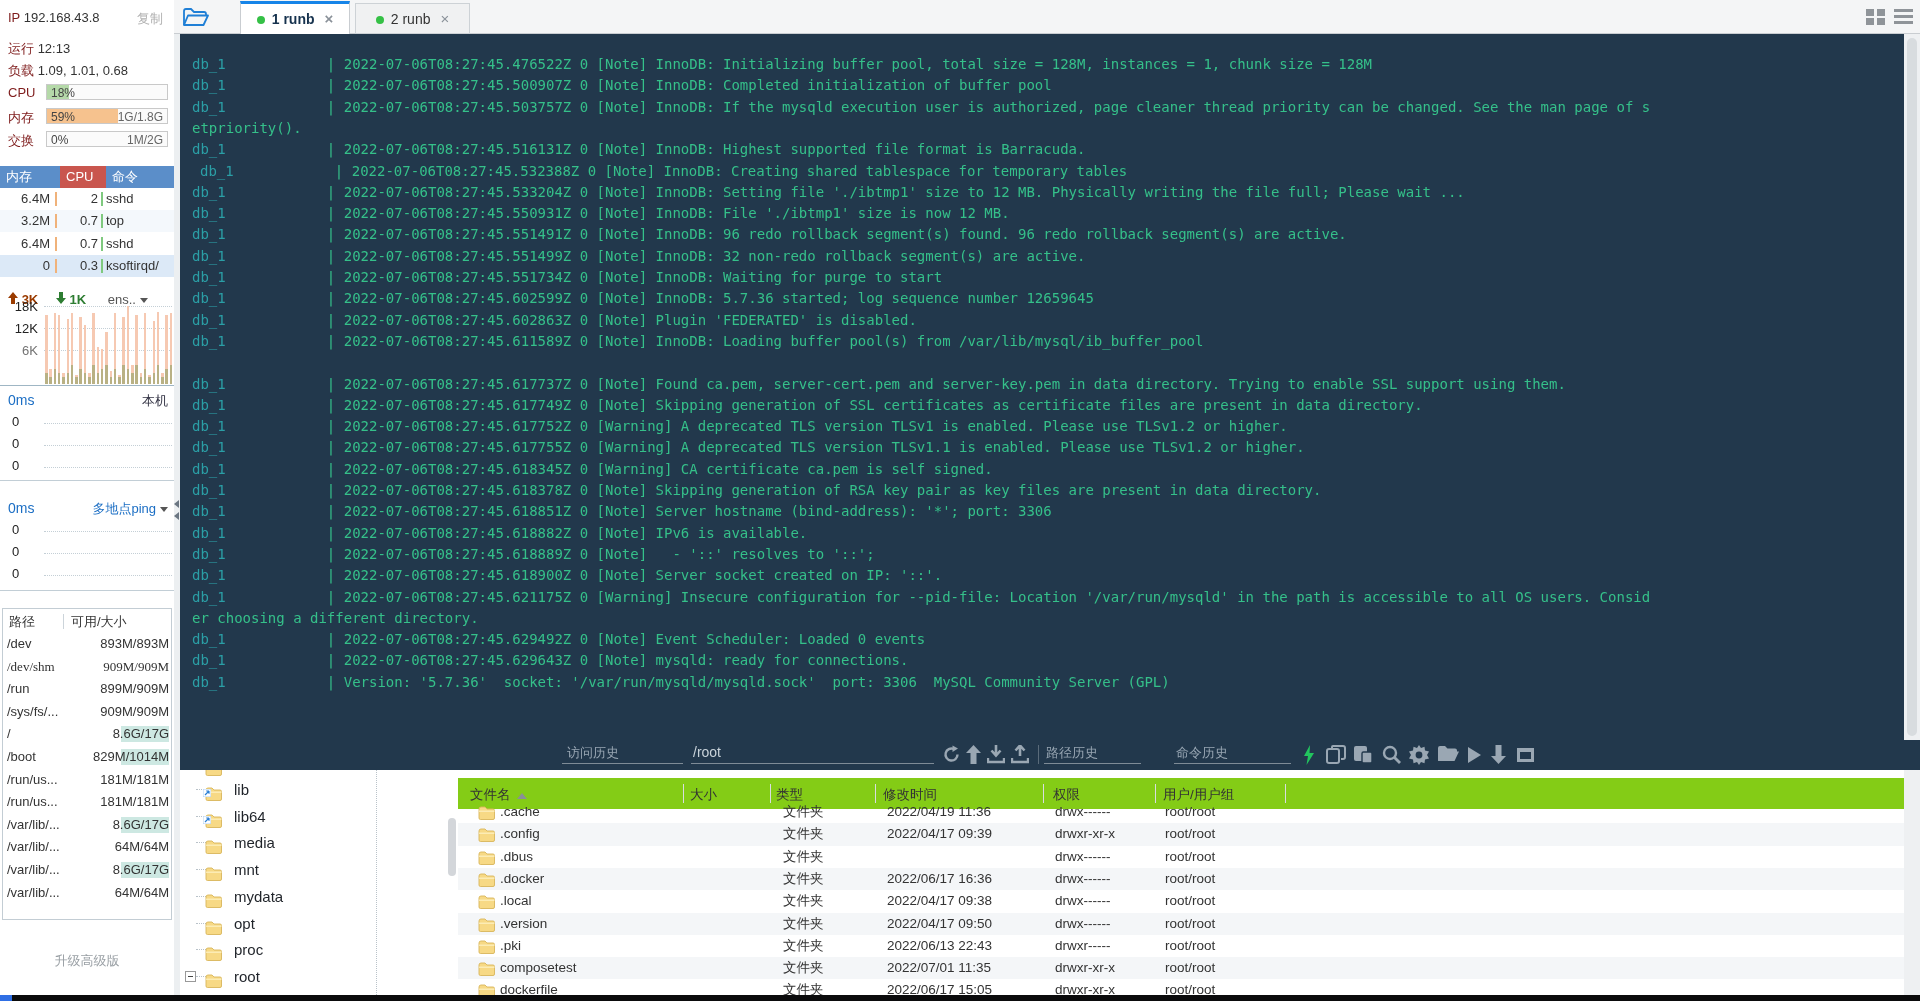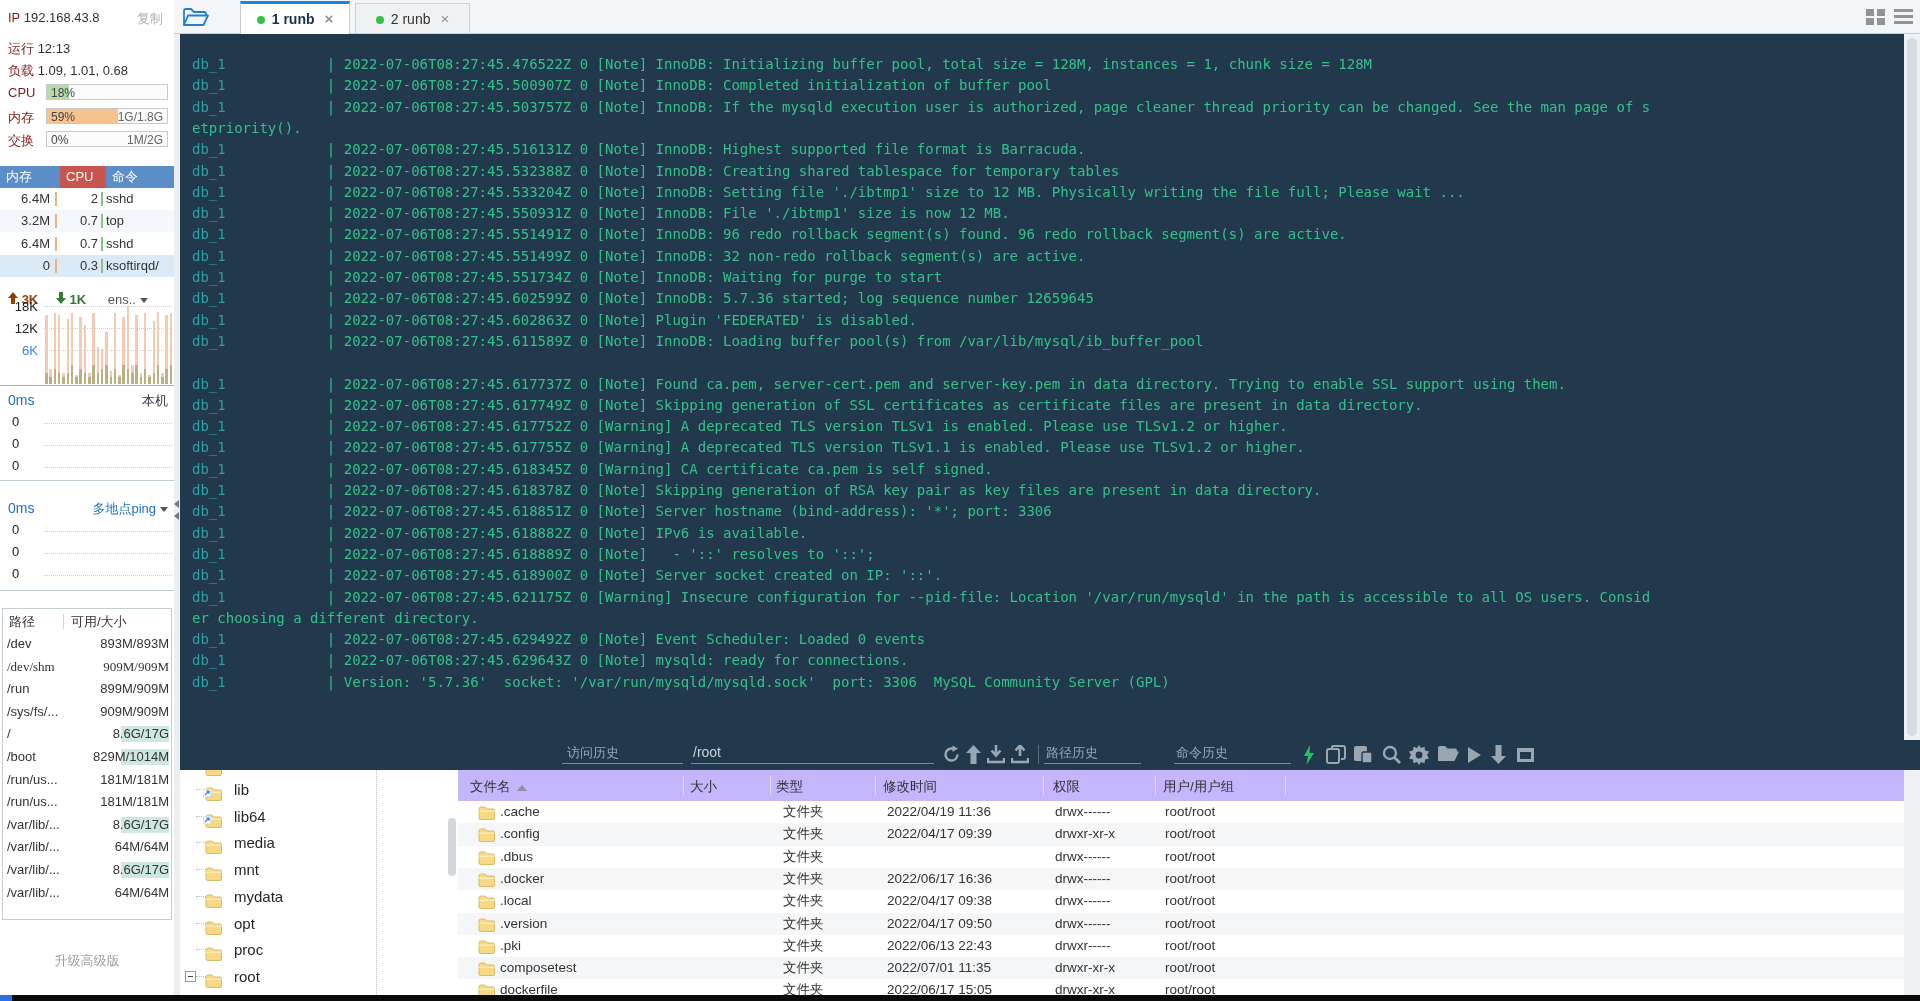--- a/index.html
+++ b/index.html
@@ -63,21 +63,21 @@
   .tree { position:absolute; left:180px; top:770px; width:278px; height:225px; background:#fff; overflow:hidden; font-size:15px; color:#1f2329; }
   .titem { position:absolute; left:0; width:278px; height:27px; line-height:27px; }
   .tguide { position:absolute; left:196px; top:-6px; height:1001px; border-left:1px dotted #b9c2c9; width:0; }
   .tstub { position:absolute; top:13px; border-top:1px dotted #b9c2c9; }
   .expander { position:absolute; width:11px; height:11px; border:1px solid #999; background:#fff; top:8px; }
   .expander::after { content:""; position:absolute; left:2px; top:4px; width:5px; height:1px; background:#444; }
   .tree-scroll { position:absolute; left:448px; top:818px; width:8px; height:58px; background:#d3d6da; border-radius:4px; }
 
   
   .ftable { position:absolute; left:458px; top:770px; width:1446px; height:225px; background:#fff; overflow:hidden; font-size:13.5px; color:#333; }
-  .fhead { position:absolute; top:0; left:0; width:1446px; height:31px; background:#c4b5fd; }
+  .fhead { position:absolute; top:8px; left:0; width:1446px; height:31px; background:#84cc16; }
   .fh-label { position:absolute; top:8px; color:#333; }
   .fh-sep { position:absolute; top:6px; width:1px; height:19px; background:#d9dde0; }
   .frow { position:absolute; left:0; width:1446px; height:22.3px; line-height:22.3px; }
   .sort-up { display:inline-block; width:0; height:0; border-left:5px solid transparent; border-right:5px solid transparent; border-bottom:6px solid #8a9096; margin-left:6px; }
 
   .bottombar { position:absolute; left:0; top:995px; width:1920px; height:6px; background:#0b0b0c; }
   .bottombar .blue { position:absolute; left:0; top:0; width:12px; height:6px; background:#2f6fe4; }
 </style>
 </head>
 <body>
@@ -163,21 +163,21 @@
         <span style="color:#2e7d32;font-weight:bold;">1K</span>
       </span>
       <span style="margin-left:18px;color:#555;">ens..</span>
       <span class="tri-down"></span>
     </div>
     <div id="netchart">
         <div class="abs" style="left: 4px; top: 299px; width: 34px; text-align: right; font-size: 13px; color: rgb(34, 34, 34);">18K</div>
         <div class="dotline" style="left: 44px; top: 306px; width: 128px;"></div>
         <div class="abs" style="left: 4px; top: 321px; width: 34px; text-align: right; font-size: 13px; color: rgb(34, 34, 34);">12K</div>
         <div class="dotline" style="left: 44px; top: 328px; width: 128px;"></div>
-        <div class="abs" style="left: 4px; top: 343px; width: 34px; text-align: right; font-size: 13px; color: #3b82f6;">6K</div>
+        <div class="abs" style="left: 4px; top: 343px; width: 34px; text-align: right; font-size: 13px; color: #737373;">6K</div>
         <div class="dotline" style="left: 44px; top: 350px; width: 128px;"></div>
         <div class="bar" style="left: 45px; top: 315px; width: 2.6px; height: 69px; background: rgb(246, 201, 178); position: absolute;"></div>
         <div class="bar" style="left: 49.3px; top: 369px; width: 2.6px; height: 15px; background: rgb(246, 201, 178); position: absolute;"></div>
         <div class="bar" style="left: 53.6px; top: 313px; width: 2.6px; height: 71px; background: rgb(246, 201, 178); position: absolute;"></div>
         <div class="bar" style="left: 57.9px; top: 315px; width: 2.6px; height: 69px; background: rgb(246, 201, 178); position: absolute;"></div>
         <div class="bar" style="left: 62.2px; top: 373px; width: 2.6px; height: 11px; background: rgb(246, 201, 178); position: absolute;"></div>
         <div class="bar" style="left: 66.5px; top: 319px; width: 2.6px; height: 65px; background: rgb(246, 201, 178); position: absolute;"></div>
         <div class="bar" style="left: 70.8px; top: 313px; width: 2.6px; height: 71px; background: rgb(246, 201, 178); position: absolute;"></div>
         <div class="bar" style="left: 75.1px; top: 375px; width: 2.6px; height: 9px; background: rgb(246, 201, 178); position: absolute;"></div>
         <div class="bar" style="left: 79.4px; top: 317px; width: 2.6px; height: 67px; background: rgb(246, 201, 178); position: absolute;"></div>
@@ -349,21 +349,21 @@
         <div style="top:12px;"></div>
     </div>
   </header>
 
   <main class="terminal" id="terminal">
       <div class="tline" style="top: 20px;"><span class="pfx">db_1            </span><span class="msg">| 2022-07-06T08:27:45.476522Z 0 [Note] InnoDB: Initializing buffer pool, total size = 128M, instances = 1, chunk size = 128M</span></div>
       <div class="tline" style="top: 41.3px;"><span class="pfx">db_1            </span><span class="msg">| 2022-07-06T08:27:45.500907Z 0 [Note] InnoDB: Completed initialization of buffer pool</span></div>
       <div class="tline" style="top: 62.6px;"><span class="pfx">db_1            </span><span class="msg">| 2022-07-06T08:27:45.503757Z 0 [Note] InnoDB: If the mysqld execution user is authorized, page cleaner thread priority can be changed. See the man page of s</span></div>
       <div class="tline" style="top: 83.9px;"><span class="msg">etpriority().</span></div>
       <div class="tline" style="top: 105.2px;"><span class="pfx">db_1            </span><span class="msg">| 2022-07-06T08:27:45.516131Z 0 [Note] InnoDB: Highest supported file format is Barracuda.</span></div>
-      <div class="tline" style="top: 126.5px;"><span class="pfx">db_1            </span><span class="msg">| 2022-07-06T08:27:45.532388Z 0 [Note] InnoDB: Creating shared tablespace for temporary tables</span></div>
+      <div class="tline" style="top: 126.5px; margin-left: 8px;"><span class="pfx">db_1            </span><span class="msg">| 2022-07-06T08:27:45.532388Z 0 [Note] InnoDB: Creating shared tablespace for temporary tables</span></div>
       <div class="tline" style="top: 147.8px;"><span class="pfx">db_1            </span><span class="msg">| 2022-07-06T08:27:45.533204Z 0 [Note] InnoDB: Setting file './ibtmp1' size to 12 MB. Physically writing the file full; Please wait ...</span></div>
       <div class="tline" style="top: 169.1px;"><span class="pfx">db_1            </span><span class="msg">| 2022-07-06T08:27:45.550931Z 0 [Note] InnoDB: File './ibtmp1' size is now 12 MB.</span></div>
       <div class="tline" style="top: 190.4px;"><span class="pfx">db_1            </span><span class="msg">| 2022-07-06T08:27:45.551491Z 0 [Note] InnoDB: 96 redo rollback segment(s) found. 96 redo rollback segment(s) are active.</span></div>
       <div class="tline" style="top: 211.7px;"><span class="pfx">db_1            </span><span class="msg">| 2022-07-06T08:27:45.551499Z 0 [Note] InnoDB: 32 non-redo rollback segment(s) are active.</span></div>
       <div class="tline" style="top: 233px;"><span class="pfx">db_1            </span><span class="msg">| 2022-07-06T08:27:45.551734Z 0 [Note] InnoDB: Waiting for purge to start</span></div>
       <div class="tline" style="top: 254.3px;"><span class="pfx">db_1            </span><span class="msg">| 2022-07-06T08:27:45.602599Z 0 [Note] InnoDB: 5.7.36 started; log sequence number 12659645</span></div>
       <div class="tline" style="top: 275.6px;"><span class="pfx">db_1            </span><span class="msg">| 2022-07-06T08:27:45.602863Z 0 [Note] Plugin 'FEDERATED' is disabled.</span></div>
       <div class="tline" style="top: 296.9px;"><span class="pfx">db_1            </span><span class="msg">| 2022-07-06T08:27:45.611589Z 0 [Note] InnoDB: Loading buffer pool(s) from /var/lib/mysql/ib_buffer_pool</span></div>
       <div class="tline" style="top: 339.5px;"><span class="pfx">db_1            </span><span class="msg">| 2022-07-06T08:27:45.617737Z 0 [Note] Found ca.pem, server-cert.pem and server-key.pem in data directory. Trying to enable SSL support using them.</span></div>
       <div class="tline" style="top: 360.8px;"><span class="pfx">db_1            </span><span class="msg">| 2022-07-06T08:27:45.617749Z 0 [Note] Skipping generation of SSL certificates as certificate files are present in data directory.</span></div>

